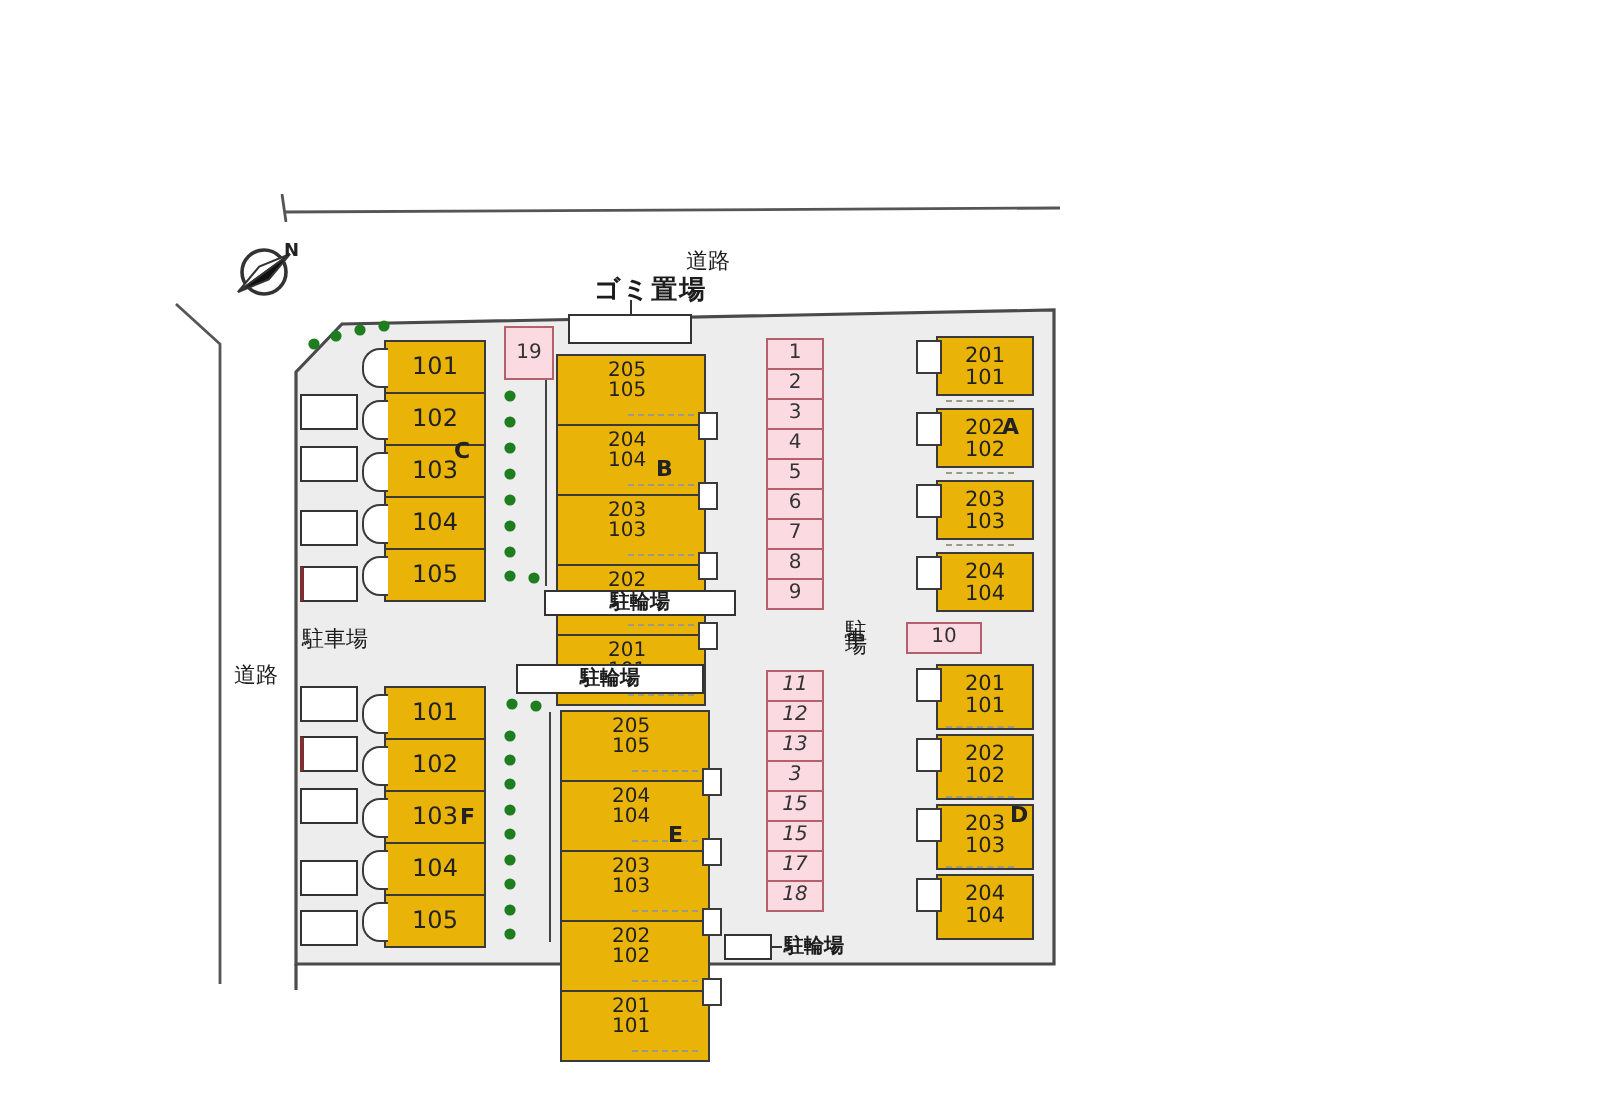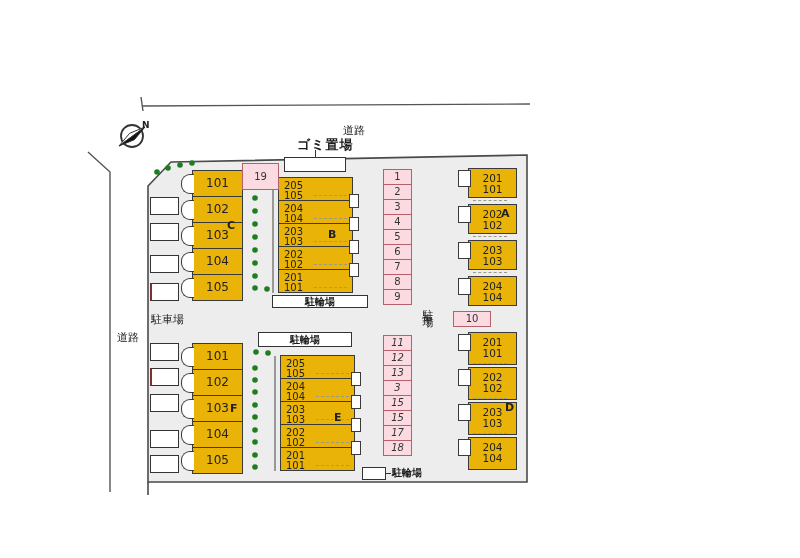--- a/index.html
+++ b/index.html
@@ -15,21 +15,21 @@
 
   
   .bld{position:absolute;}
   .room{position:relative;background:#eab308;border:1px solid #3a3a3a;box-sizing:border-box;}
   
   .cf{height:27px;text-align:center;line-height:25px;font-size:12px;}
   .cf + .cf{margin-top:-1px;}
   .cf::before{content:"";position:absolute;left:-12px;top:3px;width:12px;height:18px;
     background:#fff;border:1px solid #3a3a3a;border-right:none;border-radius:9px 0 0 9px;}
   
-  .be{height:24px;font-size:10px;line-height:9.5px;padding:3px 0 0 5px;}
+  .be{height:36px;font-size:10px;line-height:9.5px;padding:3px 0 0 25px;}
   .be + .be{margin-top:-1px;}
   .be span{display:block;}
   .be:not(:first-child)::before{content:"";position:absolute;right:-7px;top:-7px;width:8px;height:12px;
     background:#fff;border:1px solid #3a3a3a;}
   .be::after{content:"";position:absolute;right:5px;bottom:4px;width:45%;border-top:1px dashed #9b9b85;}
   
   .ad{height:30px;text-align:center;font-size:10.5px;line-height:10.5px;padding-top:4px;}
   .ad + .ad{margin-top:6px;}
   .ad::before{content:"";position:absolute;left:-11px;top:1px;width:11px;height:15px;
     background:#fff;border:1px solid #3a3a3a;}
@@ -213,21 +213,21 @@
     <div class="stall">12</div>
     <div class="stall">13</div>
     <div class="stall">3</div>
     <div class="stall">15</div>
     <div class="stall">15</div>
     <div class="stall">17</div>
     <div class="stall">18</div>
   </div>
 
   <div class="stall-single" style="left:453px;top:311px;width:38px;height:16px;line-height:14px;">10</div>
-  <div class="stall-single" style="left:242px;top:163px;width:37px;height:27px;line-height:25px;">19</div>
+  <div class="stall-single" style="left:252px;top:163px;width:25px;height:27px;line-height:25px;">19</div>
 
   <div class="bld" id="bldA" style="left:468px;top:168px;width:49px;">
     <div class="room ad">
       <span>201</span><br>
       <span>101</span>
     </div>
     <div class="room ad">
       <span>202</span><br>
       <span>102</span>
     </div>

